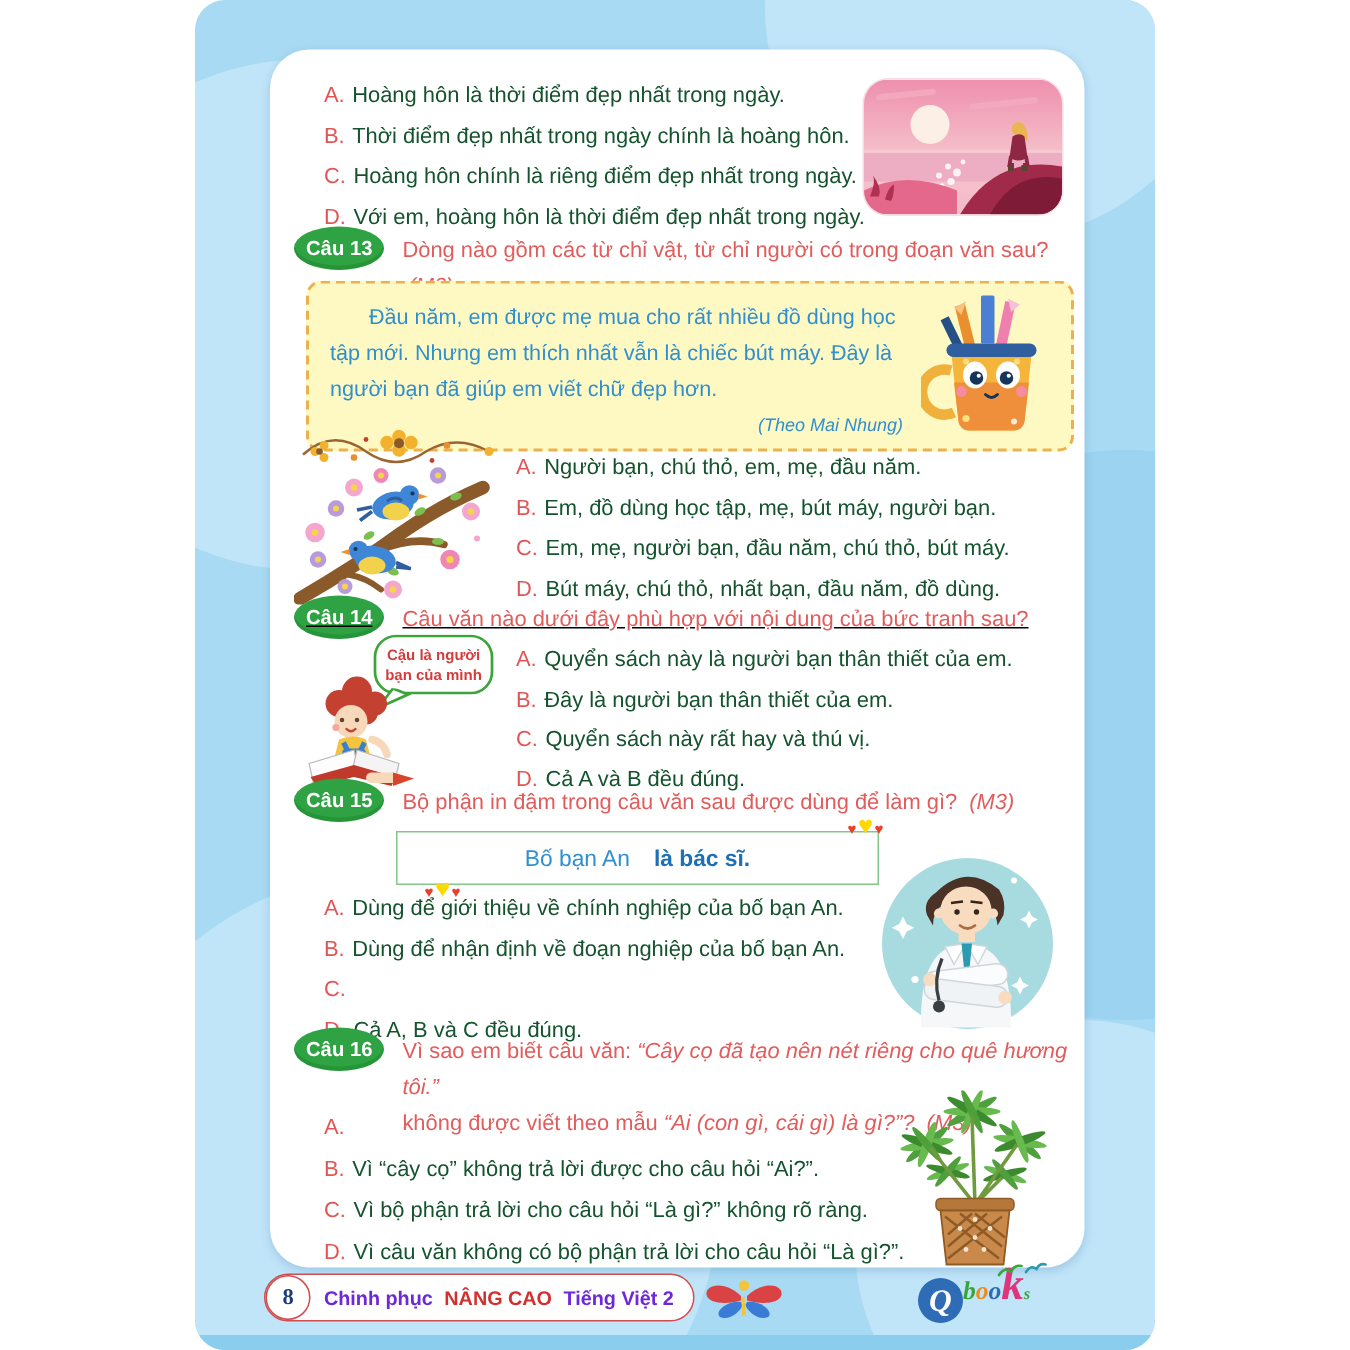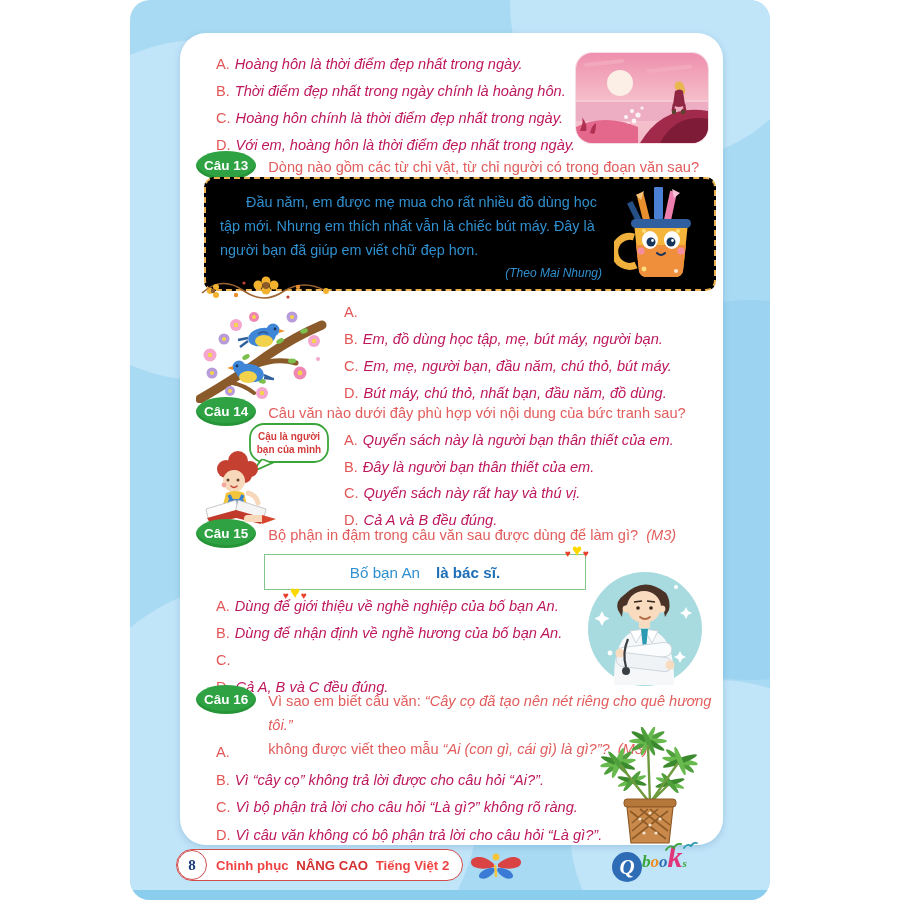--- a/index.html
+++ b/index.html
@@ -13,31 +13,31 @@
   .blob.light{background:#c0e4f8;}
   .blob.dark{background:#9bd3f0;}
   .bottom-band{position:absolute;left:0;bottom:0;width:100%;height:10px;background:#8bcdec;}
   
   .card{position:absolute;left:180px;top:33px;width:543px;height:812px;background:#ffffff;border-radius:26px;box-shadow:0 2px 6px rgba(60,120,170,.25);}
   .card *{box-sizing:border-box;}
 
   .opts{position:absolute;display:flex;flex-direction:column;}
   .opt{display:flex;align-items:baseline;line-height:19px;white-space:nowrap;}
   .letter{color:#e25555;font-size:14.6px;margin-right:5px;flex:none;}
-  .otext{color:#be185d;font-size:14.6px;font-style:italic;}
+  .otext{color:#14532d;font-size:14.6px;}
 
   .q-row{position:absolute;left:16px;display:flex;align-items:flex-start;gap:12px;}
   .badge{flex:none;min-width:58px;height:29px;padding:0 8px;background:#2fa344;border-radius:50%;color:#fff;
          font-weight:bold;font-size:13.5px;display:flex;align-items:center;justify-content:center;
          box-shadow:inset 0 -3px 0 rgba(0,90,0,.18);}
   .q-text{color:#e25c5c;font-size:14.6px;line-height:24px;padding-top:4px;}
   .q-text .level{font-style:italic;margin-left:4px;}
   .q-text .quote{font-style:italic;}
 
-  .quote-box{position:absolute;left:24px;top:144px;width:512px;height:114px;border:2px dashed #eab14e;border-radius:10px;background:#000000;}
+  .quote-box{position:absolute;left:24px;top:154px;width:512px;height:114px;border:2px dashed #eab14e;border-radius:10px;background:#fef9c3;}
   .quote-text{padding:11px 106px 6px 14px;color:#3090cf;font-size:14.4px;line-height:24px;text-indent:26px;}
   .attribution{position:absolute;right:112px;bottom:9px;color:#3090cf;font-size:12px;font-style:italic;}
   .pencil-cup{position:absolute;right:8px;top:4px;}
   .vine{position:absolute;left:-8px;bottom:-18px;}
 
   .illu{position:absolute;}
   .sunset-wrap{position:absolute;left:396px;top:20px;width:132px;height:90px;border-radius:16px;overflow:hidden;box-shadow:0 0 0 1px rgba(210,120,150,.25);}
 
   .sentence-box{position:absolute;left:84px;top:521px;width:322px;height:36px;border:1.5px solid #84c58a;background:#fff;
                 display:flex;align-items:center;justify-content:center;font-size:15.2px;color:#3090cf;}
@@ -47,21 +47,21 @@
   .hearts .h-yellow{color:#ffd800;font-size:17px;}
   .hearts-tr{right:-4px;top:-13px;}
   .hearts-bl{left:18px;bottom:-12px;}
 
   
   .footer-pill{position:absolute;left:176px;top:849px;height:30px;background:#fff;border:1.6px solid #cf4d4d;border-radius:17px;
                display:flex;align-items:center;padding-right:13px;}
   .page-circle{width:28px;height:28px;border:1.6px solid #cf4d4d;border-radius:50%;background:#fff;margin-left:0px;
                display:flex;align-items:center;justify-content:center;color:#1c3e78;font-family:"Liberation Serif",serif;font-weight:bold;font-size:15px;}
   .series{margin-left:9px;font-size:13.2px;font-weight:bold;white-space:nowrap;}
-  .series .blue{color:#ef4444;}
+  .series .blue{color:#6d28d9;}
   .series .red{color:#d42f2f;margin:12px 4px;}
   .butterfly{position:absolute;left:468px;top:851px;}
   .qbooks{position:absolute;left:612px;top:842px;display:flex;align-items:baseline;height:44px;}
   .q-circle{width:30px;height:30px;border-radius:50%;background:#2e6cb5;color:#fff;display:flex;align-items:center;justify-content:center;
             font-family:"Liberation Serif",serif;font-style:italic;font-weight:bold;font-size:21px;align-self:center;margin-top:6px;}
   .qb-letter{font-family:"Liberation Serif",serif;font-style:italic;font-weight:bold;font-size:17px;line-height:1;}
   .qb-b{color:#3aa53a;}
   .qb-o1{color:#f08c1e;}
   .qb-o2{color:#2e6cb5;}
   .qb-k{color:#e0357a;font-size:30px;}
@@ -86,21 +86,21 @@
     <div class="opt">
         <span class="letter">A.</span>
         <span class="otext">Hoàng hôn là thời điểm đẹp nhất trong ngày.</span>
       </div>
     <div class="opt">
         <span class="letter">B.</span>
         <span class="otext">Thời điểm đẹp nhất trong ngày chính là hoàng hôn.</span>
       </div>
     <div class="opt">
         <span class="letter">C.</span>
-        <span class="otext">Hoàng hôn chính là thời điểm đẹp nhất trong ngày.</span>
+        <span class="otext">Hoàng hôn chính là riêng điểm đẹp nhất trong ngày.</span>
       </div>
     <div class="opt">
         <span class="letter">D.</span>
         <span class="otext">Với em, hoàng hôn là thời điểm đẹp nhất trong ngày.</span>
       </div>
   </div>
 
   <div class="sunset-wrap">
     <svg width="132" height="90" viewBox="0 0 132 90">
       <defs>
@@ -273,36 +273,37 @@
       <ellipse cx="-2" cy="4" rx="9" ry="6" fill="#f2d24b"></ellipse>
       <circle cx="-11" cy="-6" r="6.5" fill="#3f86d6"></circle>
       <circle cx="-13" cy="-7" r="1.4" fill="#16355c"></circle>
       <polygon points="-17,-7 -23,-5 -17,-3" fill="#f0912e"></polygon>
     </g>
   </svg>
 
   <div class="opts" style="left:164px;top:270px;gap:8px;">
     <div class="opt">
         <span class="letter">A.</span>
+        <span class="otext">Người bạn, chú thỏ, em, mẹ, đầu năm.</span>
       </div>
     <div class="opt">
         <span class="letter">B.</span>
         <span class="otext">Em, đồ dùng học tập, mẹ, bút máy, người bạn.</span>
       </div>
     <div class="opt">
         <span class="letter">C.</span>
         <span class="otext">Em, mẹ, người bạn, đầu năm, chú thỏ, bút máy.</span>
       </div>
     <div class="opt">
         <span class="letter">D.</span>
         <span class="otext">Bút máy, chú thỏ, nhất bạn, đầu năm, đồ dùng.</span>
       </div>
   </div>
 
-  <div class="q-row" style="top:364px;">
+  <div class="q-row" style="top:364px;text-decoration:underline;">
     <span class="badge">Câu 14</span>
     <div class="q-text" style="max-width:450px;">
       <span>Câu văn nào dưới đây phù hợp với nội dung của bức tranh sau?</span>
       <span class="level">(M3)</span>
     </div>
   </div>
 
   <svg class="illu" style="left:18px;top:390px;" width="134" height="102" viewBox="0 0 134 102">
     <g>
       <rect x="52" y="1" width="78" height="38" rx="14" fill="#ffffff" stroke="#3aa53a" stroke-width="1.8"></rect>
@@ -404,25 +405,25 @@
         <circle cx="90" cy="104" r="4.5" fill="#f9dcbf"></circle>
       </g>
       <path d="M48 78 q-6 14 -2 28" stroke="#3a3f44" stroke-width="2.2" fill="none"></path>
       <circle cx="46" cy="110" r="4" fill="#3a3f44"></circle>
     </g>
   </svg>
 
   <div class="opts" style="left:36px;top:564px;gap:8px;">
     <div class="opt">
         <span class="letter">A.</span>
-        <span class="otext">Dùng để giới thiệu về nghề nghiệp của bố bạn An.</span>
+        <span class="otext">Dùng để giới thiệu về chính nghiệp của bố bạn An.</span>
       </div>
     <div class="opt">
         <span class="letter">B.</span>
-        <span class="otext">Dùng để nhận định về nghề hương của bố bạn An.</span>
+        <span class="otext">Dùng để nhận định về đoạn nghiệp của bố bạn An.</span>
       </div>
     <div class="opt">
         <span class="letter">C.</span>
       </div>
     <div class="opt">
         <span class="letter">D.</span>
         <span class="otext">Cả A, B và C đều đúng.</span>
       </div>
   </div>
 

